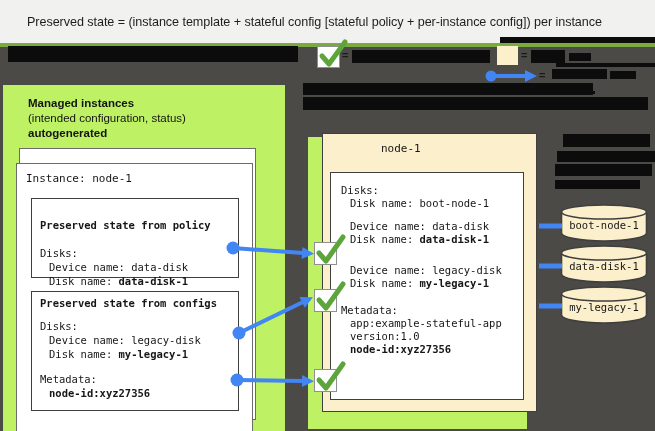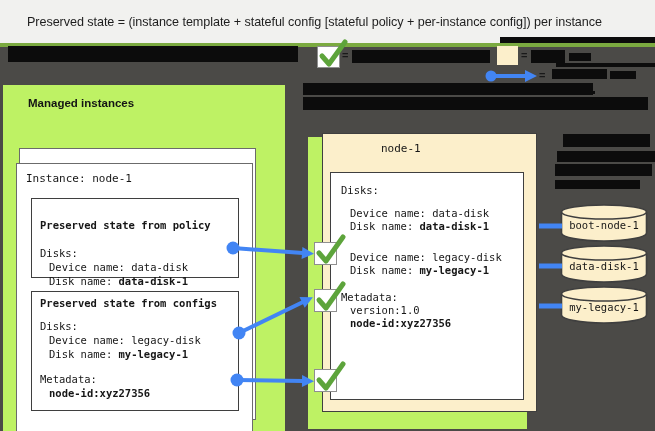--- a/index.html
+++ b/index.html
@@ -57,20 +57,22 @@
 
   <div class="checkbox" style="left:317px;top:46px;height:20px;"></div>
   <div class="eq" style="left:342px;top:50px;">=</div>
   <div class="swatch" style="left:497px;top:46px;width:21px;height:19px;"></div>
   <div class="eq" style="left:521px;top:50px;">=</div>
   <div class="eq" style="left:539px;top:70px;">=</div>
 
   <div class="panel" style="left:3px;top:69px;width:282px;height:356px;">
     <div class="lph">
       <div class="b">Managed instances</div>
+      <div>(intended configuration, status)</div>
+      <div class="b">autogenerated</div>
     </div>
 
     <div class="card" style="left:16px;top:63px;width:235px;height:270px;"></div>
 
     <div class="card" style="left:13px;top:78px;width:235px;height:269px;">
       <div class="mono abs" style="left:9px;top:8px;font-size:11px;">Instance: node-1</div>
 
       <div class="obox" style="left:14px;top:34px;width:208px;height:80px;padding:20px 8px;">
         <div class="mono b">Preserved state from policy</div>
         <div class="mono m15">Disks:</div>
@@ -89,28 +91,30 @@
     </div>
   </div>
 
   <div class="panel" style="left:308px;top:121px;width:219px;height:292px;"></div>
   <div class="creamcard" style="left:322px;top:133px;width:215px;height:279px;">
     <div class="mono abs" style="left:10px;top:8px;font-size:11px;margin-left:48px;">node-1</div>
 
     <div class="obox" style="left:7px;top:38px;width:194px;height:228px;padding:11px 10px;">
       <div class="mono">Disks:</div>
 
+      <div class="mono ind"><span>Disk name: </span><span>boot-node-1</span></div>
 
       <div class="mono m10 ind">Device name: data-disk</div>
       <div class="mono ind"><span>Disk name: </span><span class="b">data-disk-1</span></div>
 
       <div class="mono m18 ind">Device name: legacy-disk</div>
       <div class="mono ind"><span>Disk name: </span><span class="b">my-legacy-1</span></div>
 
       <div class="mono m14">Metadata:</div>
+      <div class="mono ind">app:example-stateful-app</div>
       <div class="mono ind">version:1.0</div>
       <div class="mono ind b">node-id:xyz27356</div>
     </div>
   </div>
 
   <div class="checkbox" style="left:314px;top:242px;"></div>
   <div class="checkbox" style="left:314px;top:289px;"></div>
   <div class="checkbox" style="left:314px;top:369px;"></div>
 
   <div class="cyl" style="left:560px;top:203px;">

